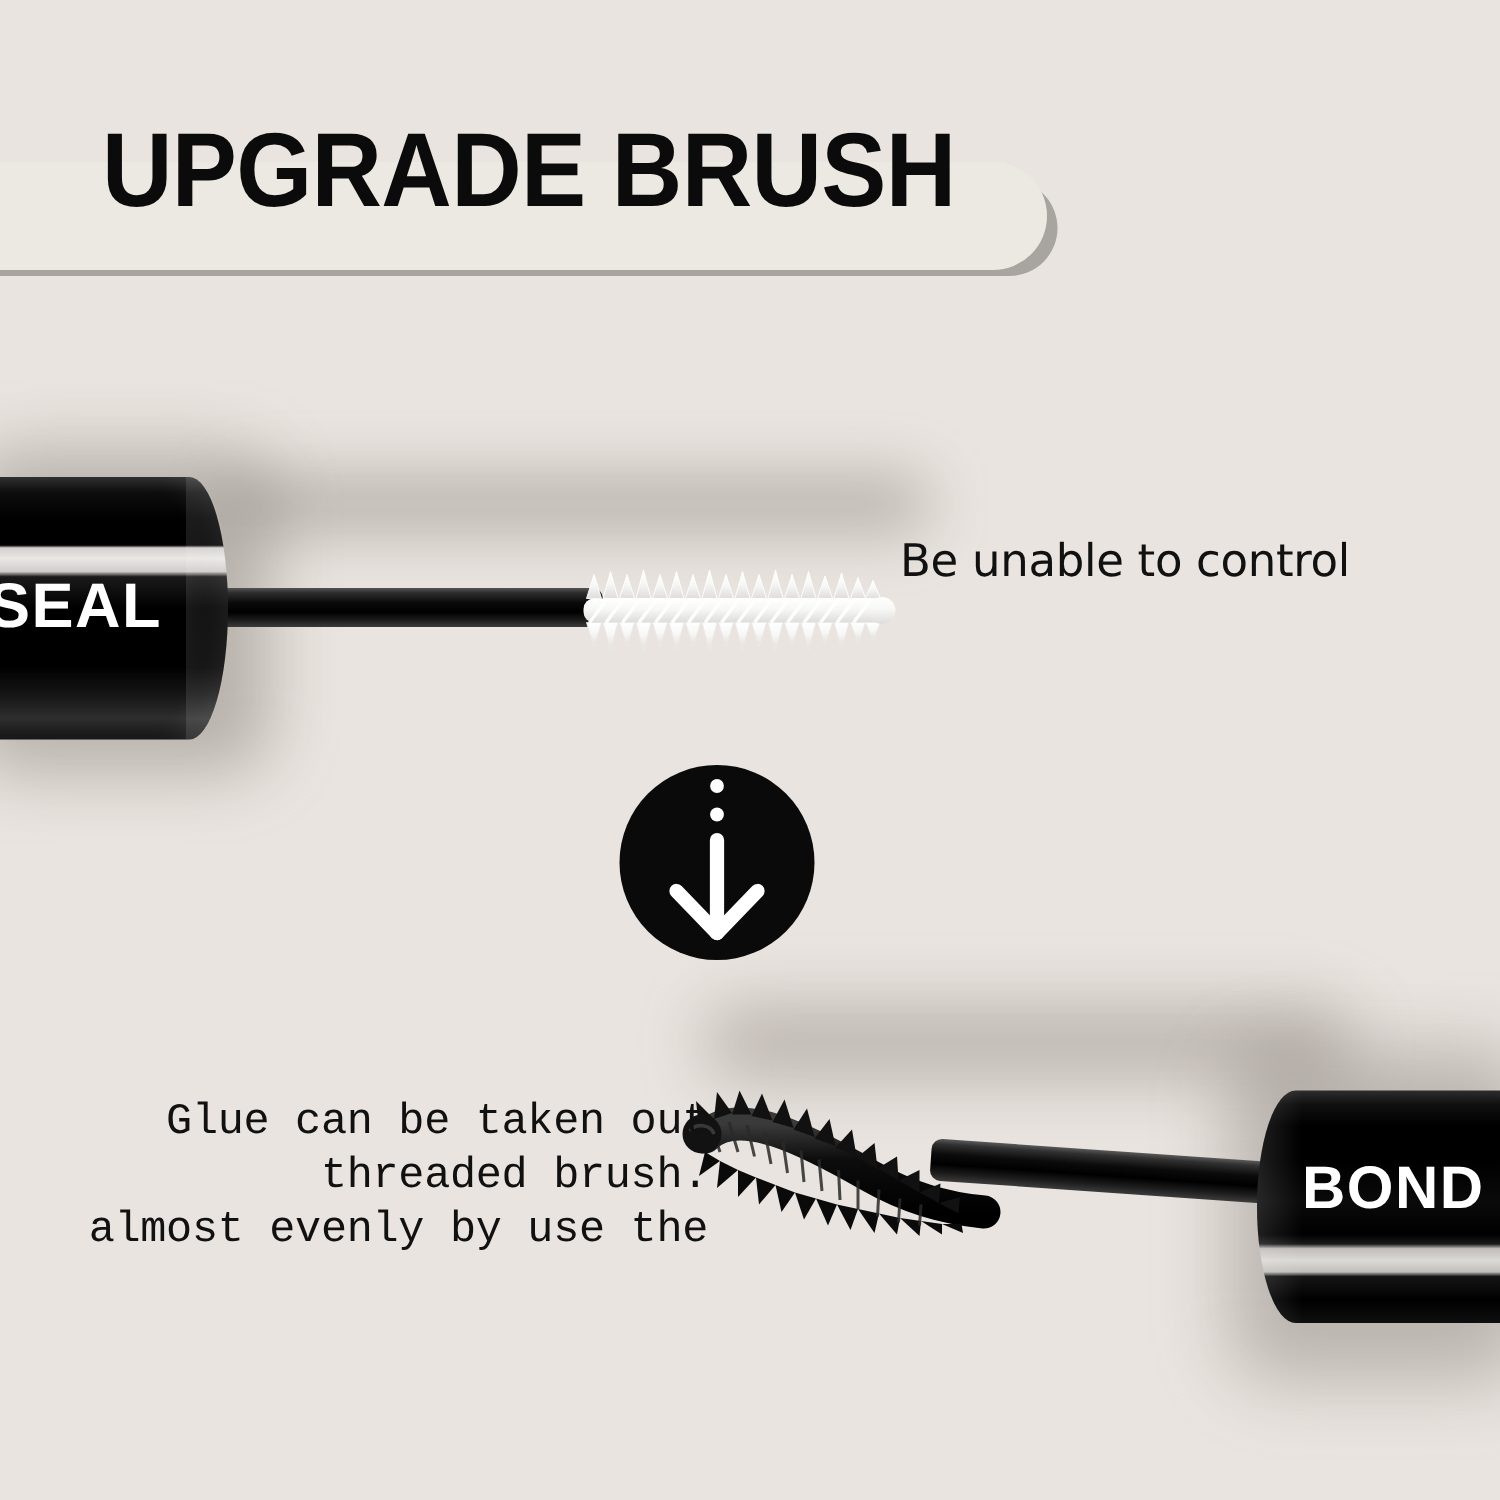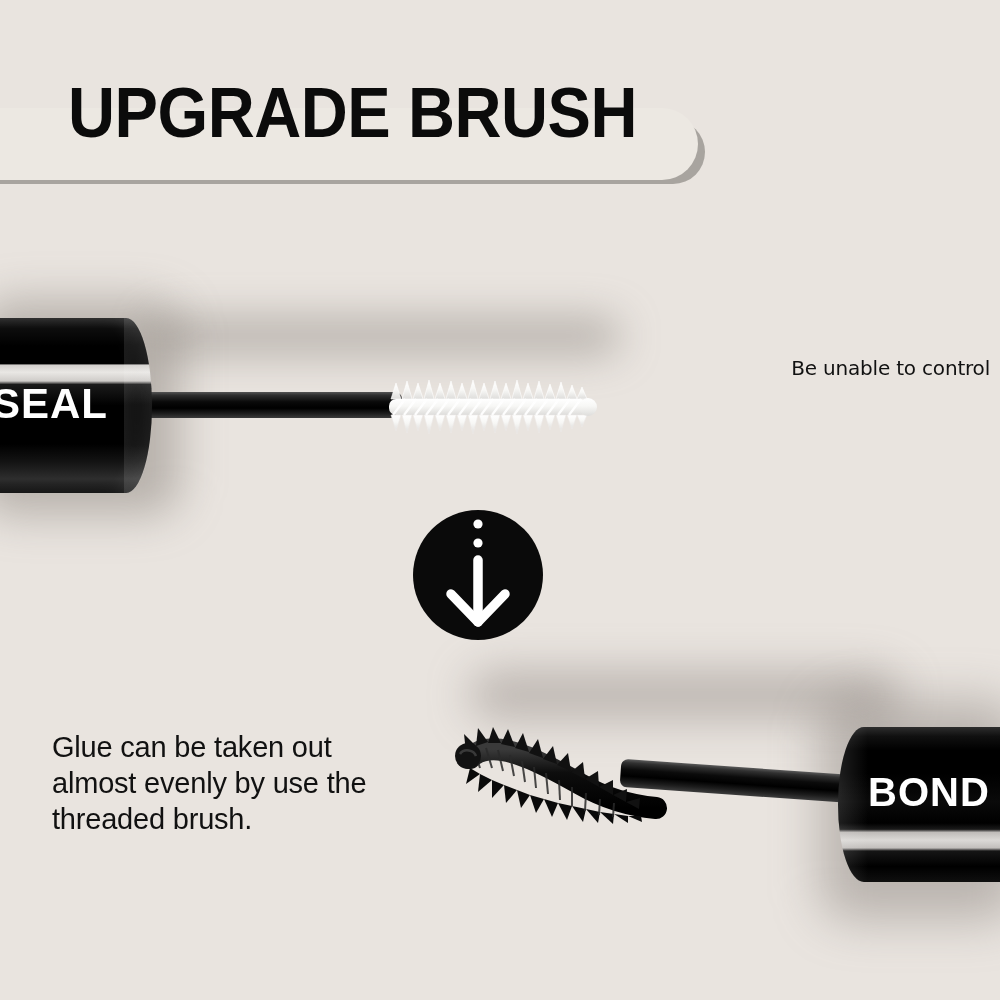--- a/index.html
+++ b/index.html
@@ -207,36 +207,36 @@
 
   
   #bond-brush { position:absolute; left:440px; top:710px; width:250px; height:120px; z-index:6; }
 
   
   #caption-top {
     position:absolute;
     left:600px; top:357px;
     width:390px;
     z-index:11;
-    text-align:right;
+    text-align:left;
     font-family:"DejaVu Sans", sans-serif;
-    font-size:20px;
+    font-size:30px;
     line-height:1.18;
     color:#111111;
     letter-spacing:-0.2px;
   }
   #caption-top .ln { display:block; }
 
   #caption-bottom {
     position:absolute;
     left:52px; top:730px;
     width:420px;
     z-index:11;
-    text-align:left;
-    font-family:Liberation Sans, sans-serif;
+    text-align:right;
+    font-family:Liberation Mono, monospace;
     font-size:29px;
     line-height:1.24;
     color:#111111;
     letter-spacing:-0.2px;
   }
   #caption-bottom .ln { display:block; }
 </style>
 </head>
 <body>
 
@@ -410,17 +410,17 @@
     <circle cx="28" cy="46" r="13" fill="#121212"></circle>
     <path d="M20,44 C24,38 34,40 36,46" stroke="#4a4a4a" stroke-width="2.5" fill="none" opacity="0.7"></path>
   </svg>
 
   <div id="bond-cap"></div>
   <div id="bond-cap-end"></div>
   <div id="bond-label">BOND &amp;</div>
 
   <div id="caption-bottom">
     <span class="ln">Glue can be taken out</span>
+    <span class="ln">threaded brush.</span>
     <span class="ln">almost evenly by use the</span>
-    <span class="ln">threaded brush.</span>
   </div>
 
 </div>
 
 </body></html>

